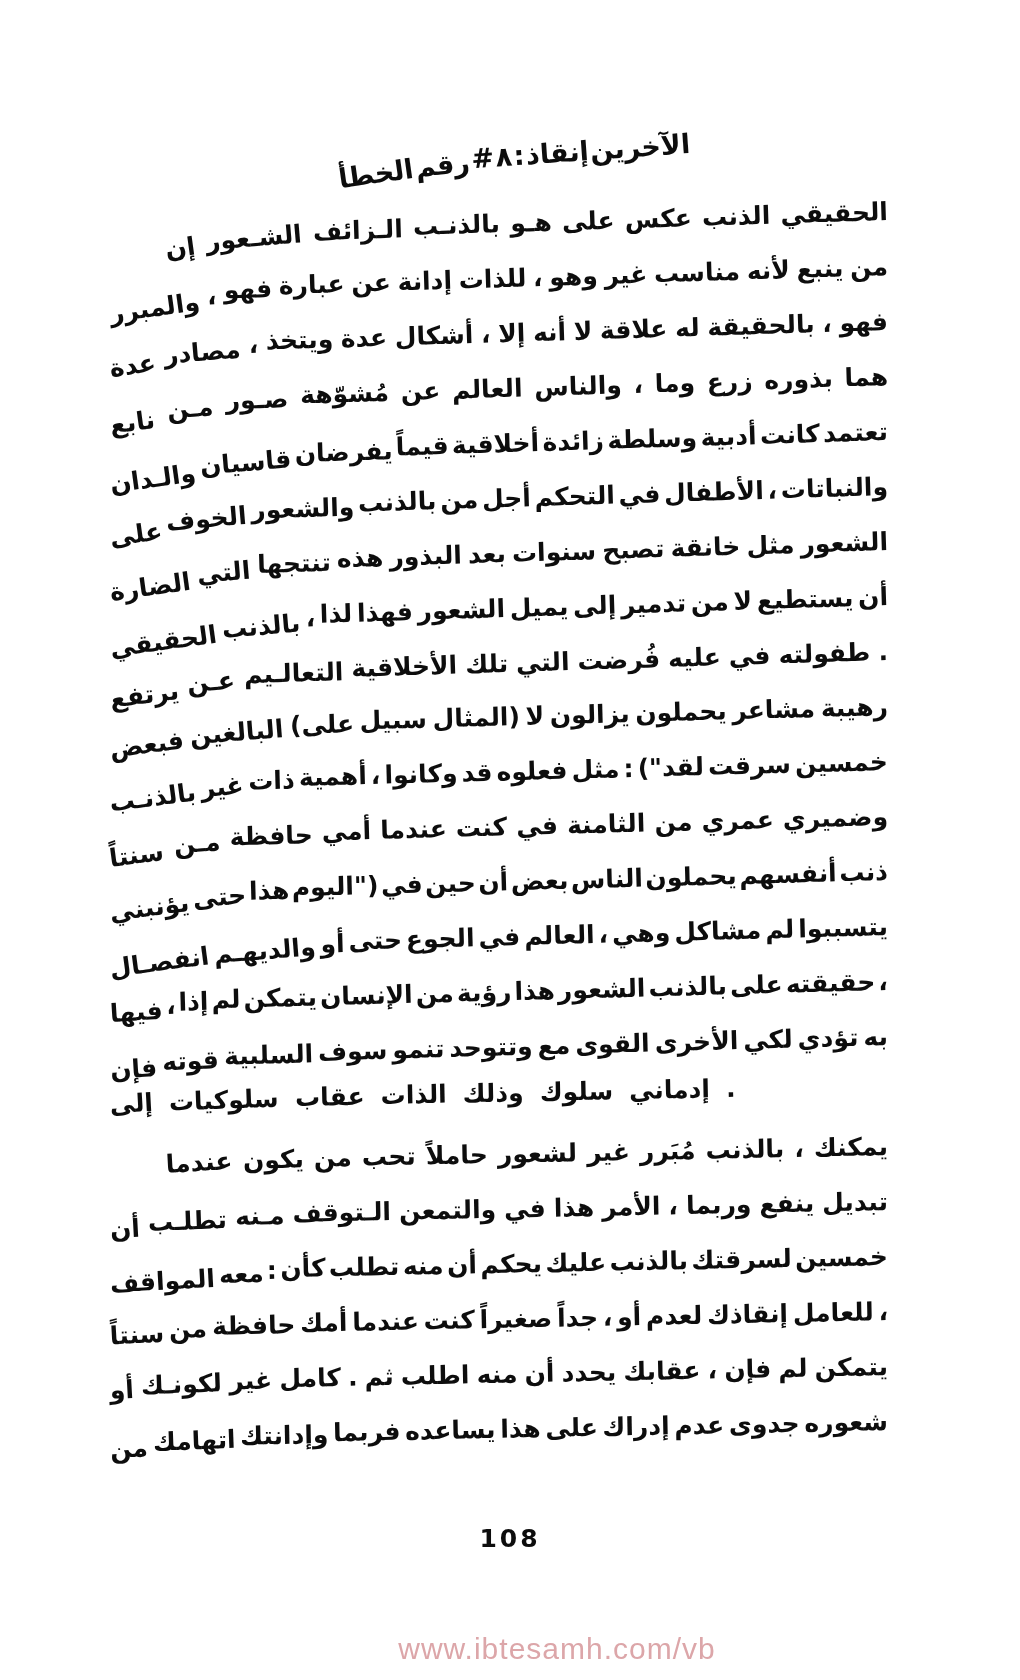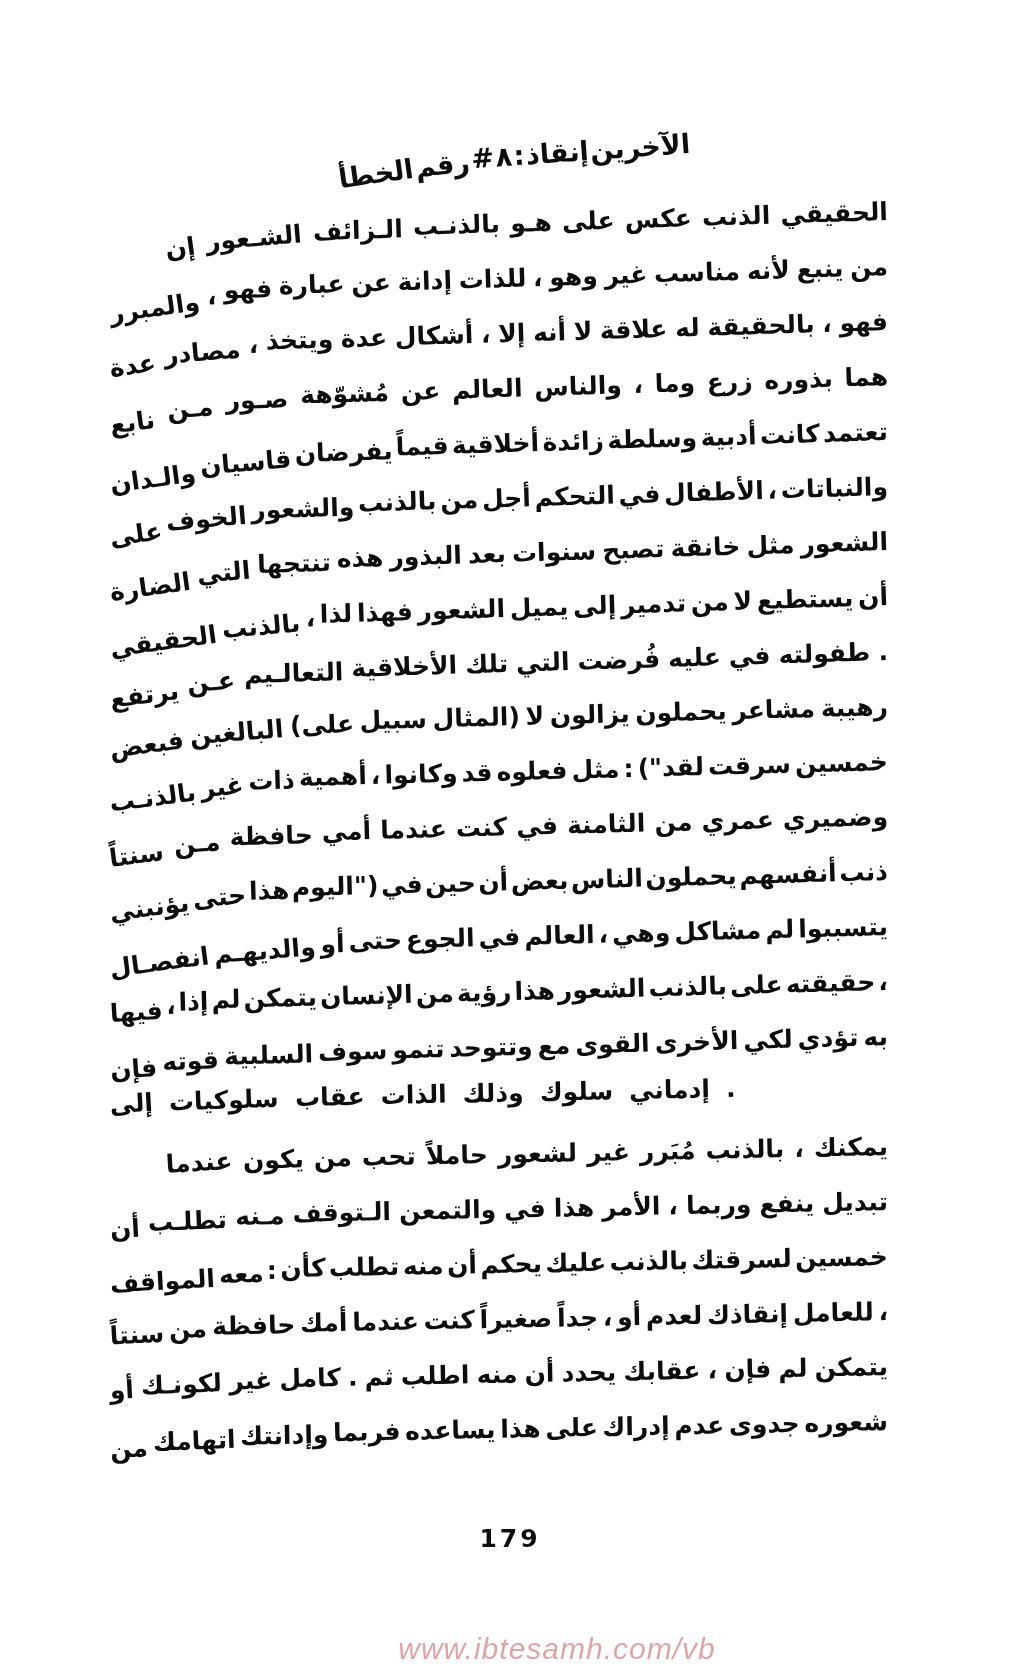--- a/index.html
+++ b/index.html
@@ -379,15 +379,15 @@
         <span class="w">فربما</span>
         <span class="w">يساعده</span>
         <span class="w">هذا</span>
         <span class="w">على</span>
         <span class="w">إدراك</span>
         <span class="w">عدم</span>
         <span class="w">جدوى</span>
         <span class="w">شعوره</span>
       </div>
     </div>
-  <div class="page-number" style="top: 1524px; color: rgb(13, 13, 13);">179</div>
-  <div class="watermark" style="top: 1632px; color: rgb(220, 166, 169); font-style: italic;">www.ibtesamh.com/vb</div>
+  <div class="page-number" style="top: 1524px; color: rgb(13, 13, 13);">108</div>
+  <div class="watermark" style="top: 1632px; color: rgb(220, 166, 169);">www.ibtesamh.com/vb</div>
 </div>
 
 </body></html>

